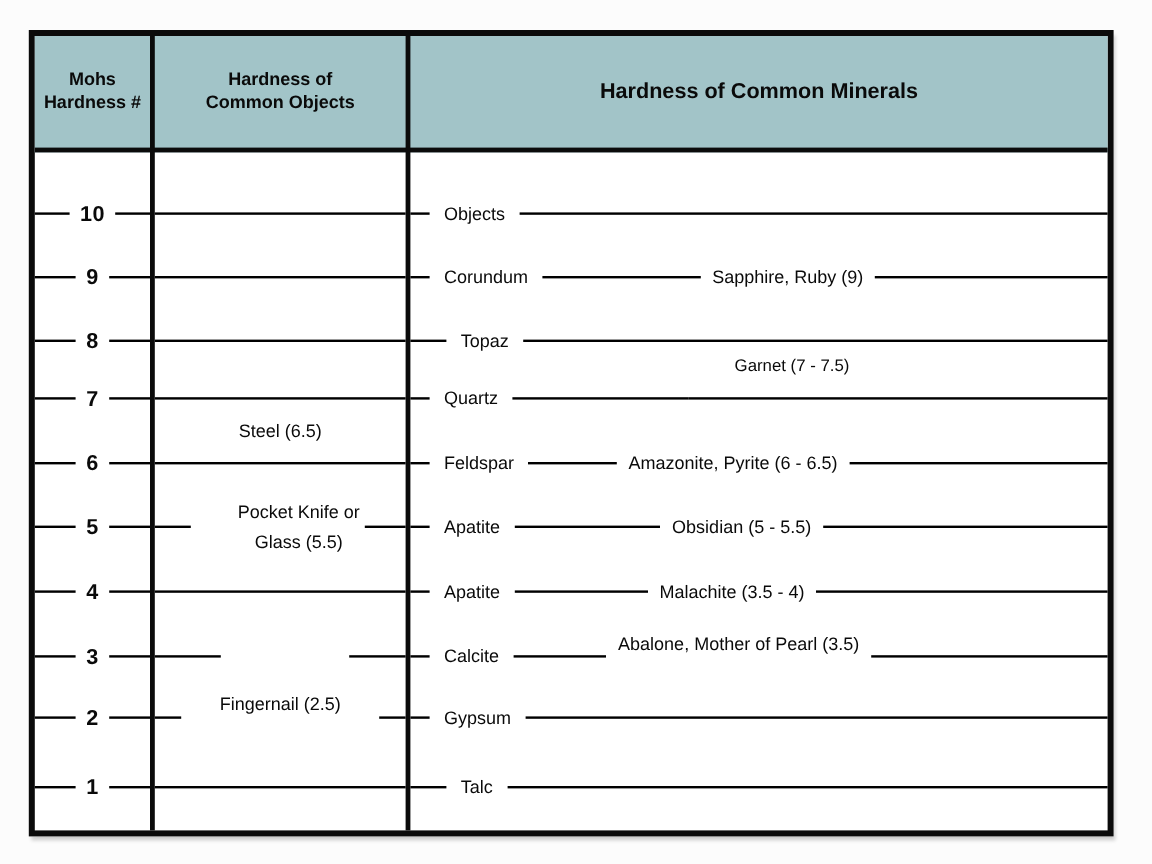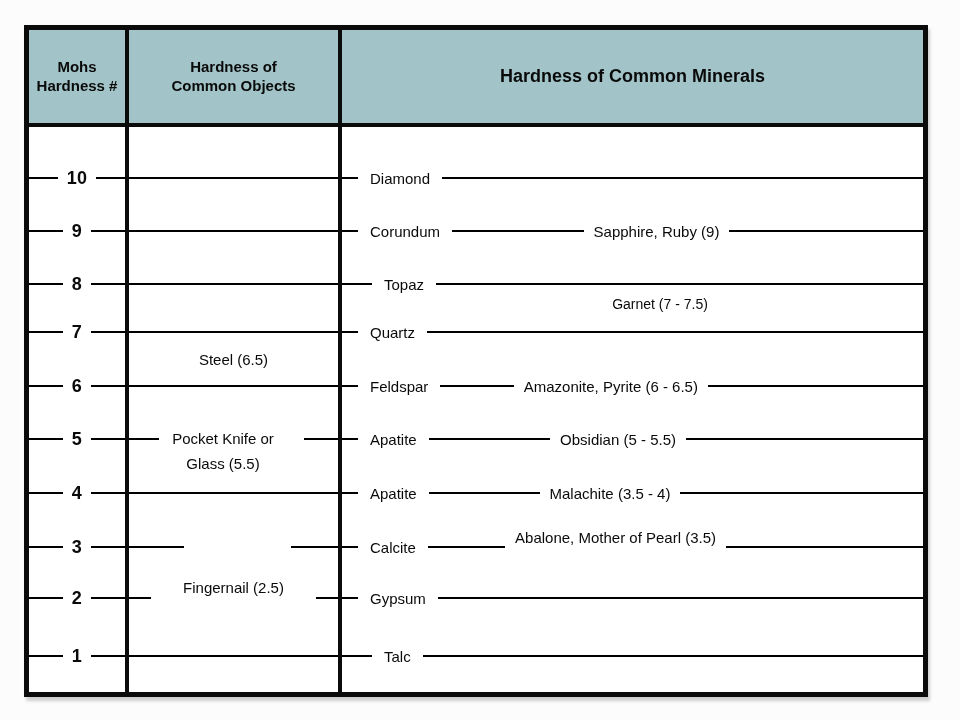--- a/index.html
+++ b/index.html
@@ -28,21 +28,21 @@
   .seg{background:#000;height:2px;flex:0 0 auto;}
   
   .numrow{position:absolute;left:0;width:96px;height:26px;display:flex;align-items:center;}
   .numrow .grow{flex:1 1 0;}
   .num{padding:0 9px;font-size:18px;font-weight:bold;letter-spacing:.3px;}
   
   .c2line{position:absolute;left:100px;width:209px;height:2px;background:#000;}
   .c2duo{position:absolute;left:100px;width:209px;height:2px;display:flex;justify-content:space-between;}
   .objlabel{position:absolute;left:100px;width:209px;height:22px;line-height:22px;
     text-align:center;font-size:15px;white-space:nowrap;}
-  .objlabel.twoline{left:124px;width:140px;height:50px;line-height:25px;white-space:normal;margin-top:11px;}
+  .objlabel.twoline{left:150px;width:140px;height:50px;line-height:25px;white-space:normal;}
   
   .c3row{position:absolute;left:313px;width:581px;height:24px;display:flex;align-items:center;font-size:15px;}
   .mname{margin:0 12px;white-space:nowrap;}
   .vname{margin:0 10px;white-space:nowrap;}
   .shift-down{position:relative;top:5px;}
   .shift-up{position:relative;top:-10px;}
   .floatlabel{position:absolute;width:240px;text-align:center;font-size:14px;white-space:nowrap;}
 </style>
 </head>
 <body>
@@ -135,21 +135,21 @@
           <span class="seg" style="width:22px"></span>
         </div>
       <div class="c2line" style="top:625px"></div>
 
       <div class="objlabel" style="top:319px">Steel (6.5)</div>
       <div class="objlabel twoline" style="top:385px">Pocket Knife or Glass (5.5)</div>
       <div class="objlabel" style="top:547px">Fingernail (2.5)</div>
 
       <div class="c3row" style="top:136px">
           <span class="seg" style="width:16px"></span>
-          <span class="mname">Diamond</span>
+          <span class="mname">Objects</span>
           <span class="seg" style="flex:1 1 0"></span>
         </div>
       <div class="c3row" style="top:189px">
           <span class="seg" style="width:16px"></span>
           <span class="mname">Corundum</span>
           <span class="seg" style="flex:125 1 0"></span>
           <span class="vname">Sapphire, Ruby (9)</span>
           <span class="seg" style="flex:184 1 0"></span>
         </div>
       <div class="c3row" style="top:242px">

